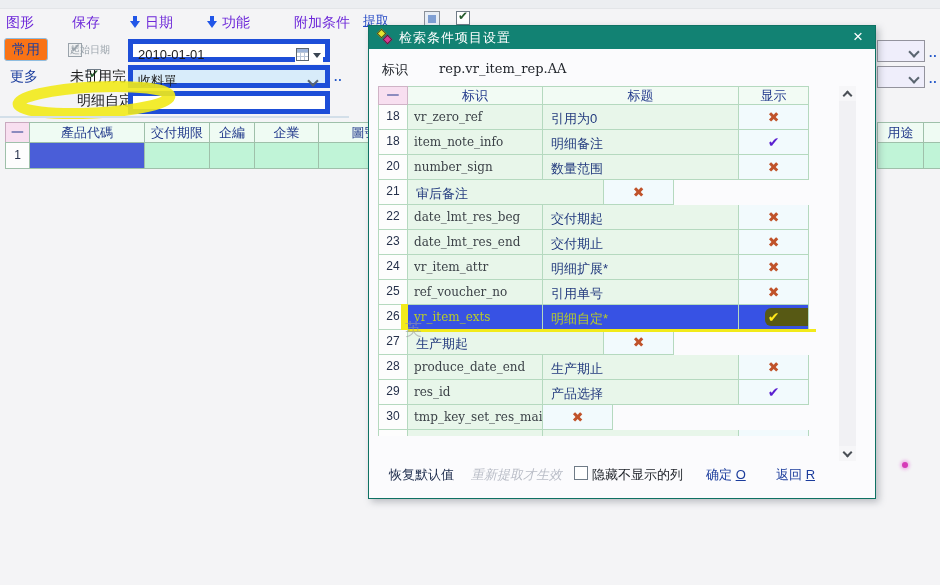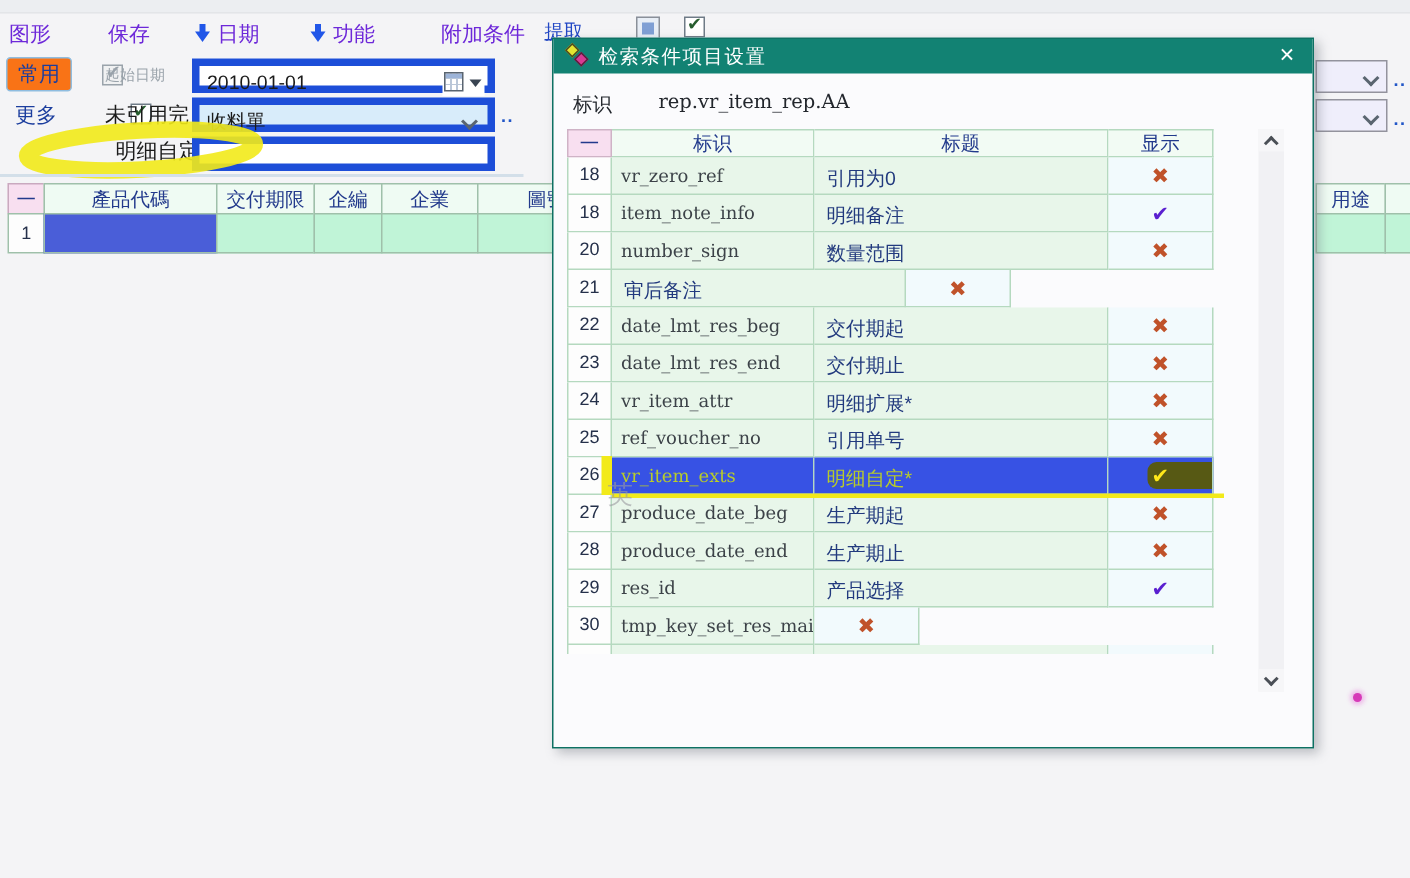--- a/index.html
+++ b/index.html
@@ -286,21 +286,20 @@
 
         <div class="drow shown selected">
           <div class="dcell c-no">26</div>
           <div class="dcell c-id"><span>vr_item_exts</span></div>
           <div class="dcell c-ti"><span>明细自定*</span></div>
           <div class="dcell c-sh"><span class="band"></span><span class="mark">✔</span></div>
         </div>
 
         <div class="drow not-shown">
           <div class="dcell c-no">27</div>
-          <div class="dcell c-id"><span>produce_date_beg</span></div>
           <div class="dcell c-ti"><span>生产期起</span></div>
           <div class="dcell c-sh"><span class="band"></span><span class="mark">✖</span></div>
         </div>
 
         <div class="drow not-shown">
           <div class="dcell c-no">28</div>
           <div class="dcell c-id"><span>produce_date_end</span></div>
           <div class="dcell c-ti"><span>生产期止</span></div>
           <div class="dcell c-sh"><span class="band"></span><span class="mark">✖</span></div>
         </div>
@@ -331,18 +330,26 @@
 
   <div class="dscroll">
     <div class="sc-btn sc-up" style="top:0;">
         <span class="sc-chev"></span>
       </div>
     <div class="sc-btn sc-dn" style="bottom:0;">
         <span class="sc-chev"></span>
       </div>
   </div>
 
+  <div class="dlg-foot">
+    <div class="f-item f-restore">恢复默认值</div>
+    <div class="f-item f-note">重新提取才生效</div>
+    <span class="cb abs f-cb"></span>
+    <div class="f-item f-hide">隐藏不显示的列</div>
+    <div class="f-item f-ok"><span>确定 </span><u>O</u></div>
+    <div class="f-item f-back"><span>返回 </span><u>R</u></div>
+  </div>
 </div>
 
 <div class="abs magenta-dot"></div>
 
 
 
 
 </body></html>

